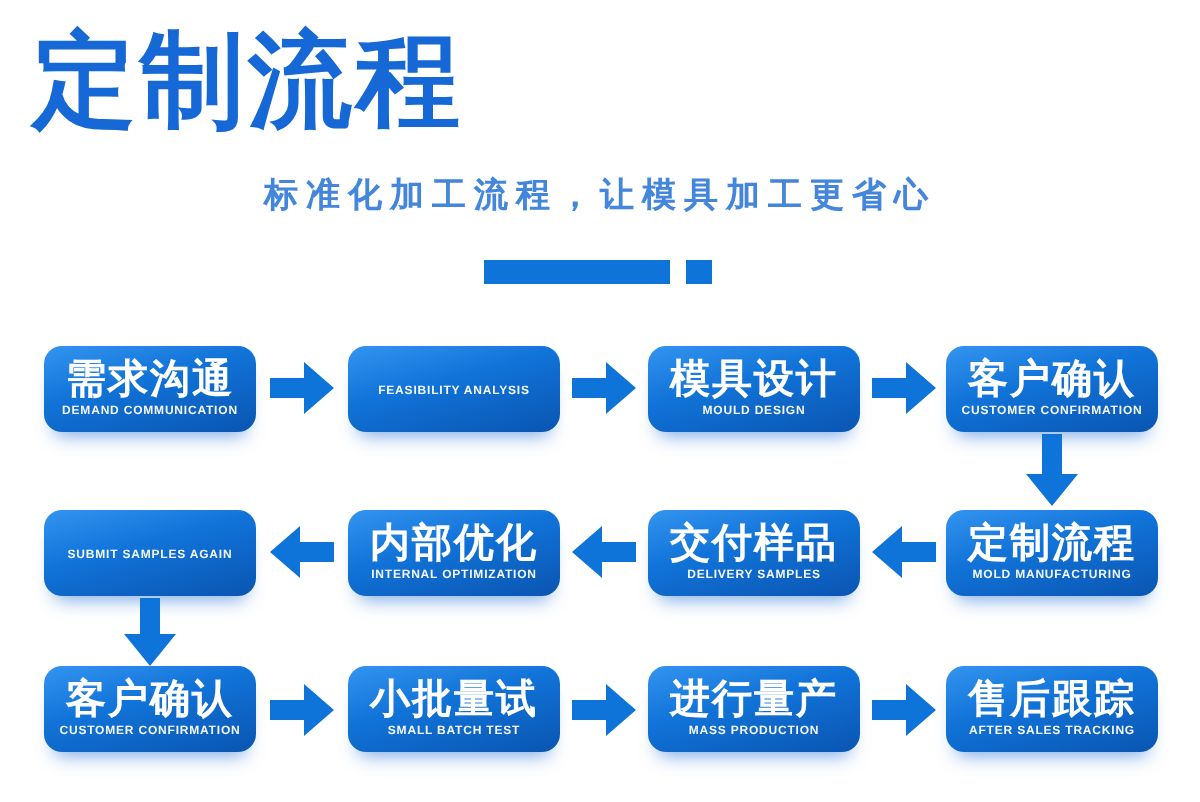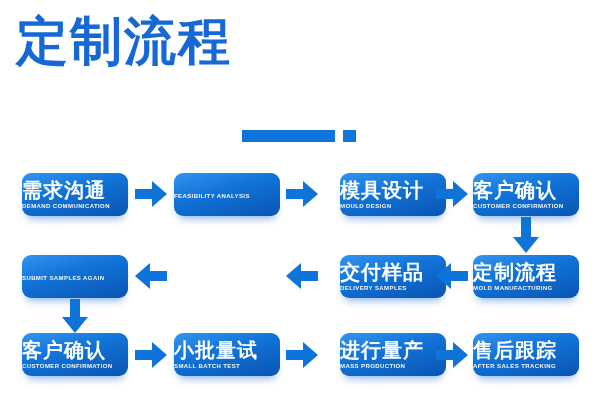--- a/index.html
+++ b/index.html
@@ -49,45 +49,46 @@
     position:absolute;top:150px;left:0;
     width:600px;height:251px;
   }
   .box{
     position:absolute;
     width:106px;height:43px;
     border-radius:9px;
     background:linear-gradient(165deg,var(--box-top) 0%,var(--box-mid) 42%,var(--box-bottom) 100%);
     box-shadow:0 7px 9px -5px rgba(21,104,213,0.55);
     color:#ffffff;
-    display:flex;flex-direction:column;align-items:flex-start;justify-content:center;
+    display:flex;flex-direction:column;align-items:center;justify-content:center;
   }
   .box .zh{
     font-size:20px;font-weight:700;letter-spacing:1px;line-height:1;
     white-space:nowrap;
   }
   .box .en{
     font-size:6px;font-weight:700;letter-spacing:0.4px;margin-top:3px;
     white-space:nowrap;opacity:0.95;
   }
-  .c1{left:22px}.c2{left:174px}.c3{left:340px}.c4{left:473px}
+  .c1{left:22px}.c2{left:174px}.c3{left:324px}.c4{left:473px}
   .r1{top:23px}.r2{top:105px}.r3{top:183px}
   .arrow{position:absolute;display:block;}
   .arrow svg{display:block;}
   .ar1{top:31px}.ar2{top:113px}.ar3{top:192px}
   .ag1{left:135px}.ag2{left:286px}.ag3{left:436px}
   .adown-right{left:513px;top:67px}
   .adown-left{left:62px;top:149px}
 </style>
 </head>
 <body>
 
 <div class="canvas">
 
   <h1 class="page-title">定制流程</h1>
+  <div class="page-subtitle">标准化加工流程，让模具加工更省心</div>
   <div class="divider-bar"></div>
   <div class="divider-square"></div>
 
   <div class="flow">
 
     <div class="box r1 c1">
       <div class="zh">需求沟通</div>
       <div class="en">DEMAND COMMUNICATION</div>
     </div>
     <span class="arrow ar1 ag1">
@@ -124,20 +125,24 @@
     </span>
 
     <div class="box r2 c1">
       <div class="en">SUBMIT SAMPLES AGAIN</div>
     </div>
     <span class="arrow ar2 ag1">
       <svg width="32" height="26" viewBox="0 0 32 26">
           <path d="M32 8 H15 V0 L0 13 L15 26 V18 H32 Z" fill="#0f74da"></path>
         </svg>
     </span>
+    <div class="box r2 c2">
+      <div class="zh">内部优化</div>
+      <div class="en">INTERNAL OPTIMIZATION</div>
+    </div>
     <span class="arrow ar2 ag2">
       <svg width="32" height="26" viewBox="0 0 32 26">
           <path d="M32 8 H15 V0 L0 13 L15 26 V18 H32 Z" fill="#0f74da"></path>
         </svg>
     </span>
     <div class="box r2 c3">
       <div class="zh">交付样品</div>
       <div class="en">DELIVERY SAMPLES</div>
     </div>
     <span class="arrow ar2 ag3">

